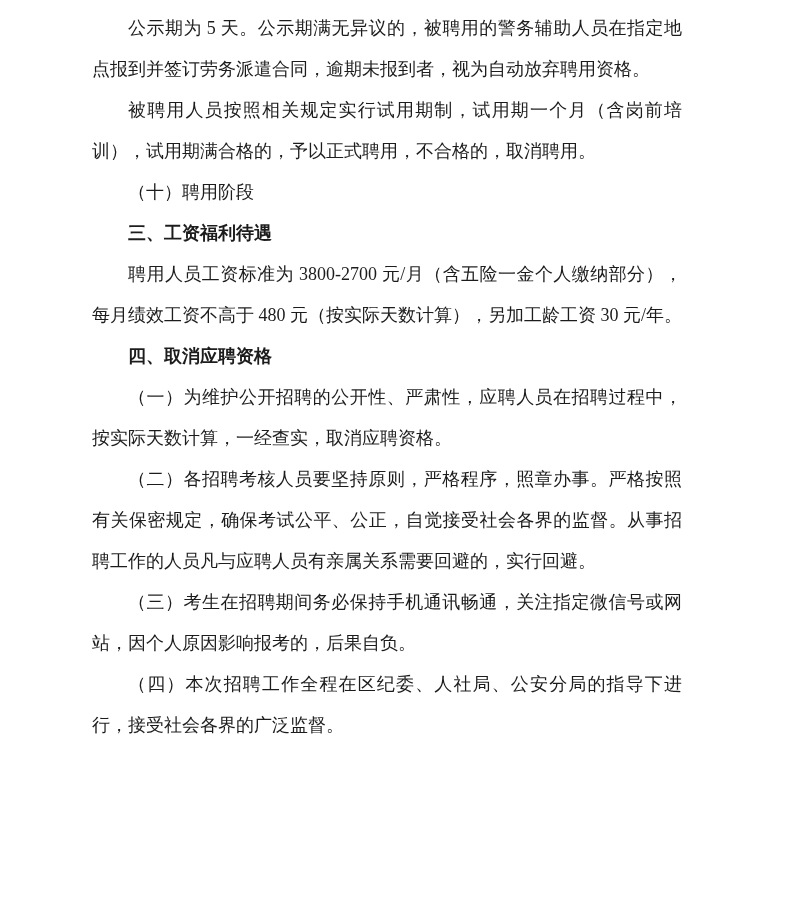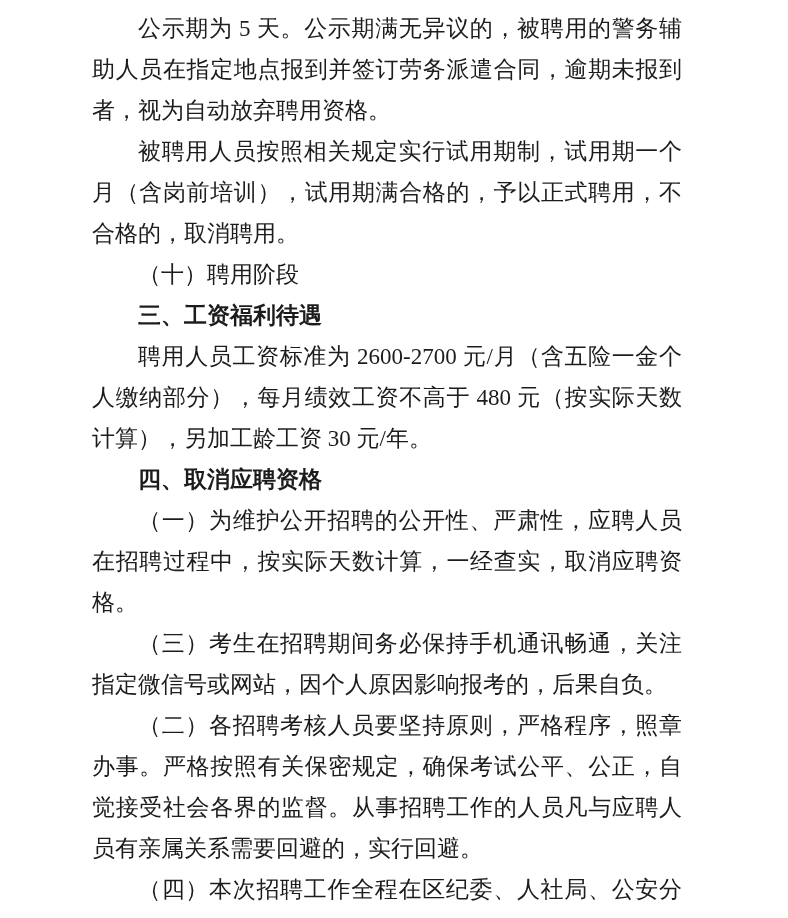--- a/index.html
+++ b/index.html
@@ -12,21 +12,21 @@
     height: 918px;
     overflow: hidden;
   }
   .page {
     box-sizing: border-box;
     width: 788px;
     height: 918px;
     padding: 8px 106px 0 92px;
     background: #ffffff;
     font-family: "Liberation Serif", "DejaVu Serif", serif;
-    font-size: 23px;
+    font-size: 18px;
     line-height: 41px;
     color: #1c1c1c;
     text-align: justify;
   }
   .para {
     margin: 0;
     text-indent: 2em;
     word-break: break-all;
   }
   .heading {
@@ -34,19 +34,19 @@
   }
 </style>
 </head>
 <body>
 
 <div class="page">
   <p class="para">公示期为 5 天。公示期满无异议的，被聘用的警务辅助人员在指定地点报到并签订劳务派遣合同，逾期未报到者，视为自动放弃聘用资格。</p>
   <p class="para">被聘用人员按照相关规定实行试用期制，试用期一个月（含岗前培训），试用期满合格的，予以正式聘用，不合格的，取消聘用。</p>
   <p class="para">（十）聘用阶段</p>
   <p class="para heading">三、工资福利待遇</p>
-  <p class="para">聘用人员工资标准为 2600-2700 元/月（含五险一金个人缴纳部分），每月绩效工资不高于 480 元（按实际天数计算），另加工龄工资 30 元/年。</p>
+  <p class="para">聘用人员工资标准为 3800-2700 元/月（含五险一金个人缴纳部分），每月绩效工资不高于 480 元（按实际天数计算），另加工龄工资 30 元/年。</p>
   <p class="para heading">四、取消应聘资格</p>
   <p class="para">（一）为维护公开招聘的公开性、严肃性，应聘人员在招聘过程中，按实际天数计算，一经查实，取消应聘资格。</p>
+  <p class="para">（二）各招聘考核人员要坚持原则，严格程序，照章办事。严格按照有关保密规定，确保考试公平、公正，自觉接受社会各界的监督。从事招聘工作的人员凡与应聘人员有亲属关系需要回避的，实行回避。</p>
   <p class="para">（三）考生在招聘期间务必保持手机通讯畅通，关注指定微信号或网站，因个人原因影响报考的，后果自负。</p>
-  <p class="para">（二）各招聘考核人员要坚持原则，严格程序，照章办事。严格按照有关保密规定，确保考试公平、公正，自觉接受社会各界的监督。从事招聘工作的人员凡与应聘人员有亲属关系需要回避的，实行回避。</p>
   <p class="para">（四）本次招聘工作全程在区纪委、人社局、公安分局的指导下进行，接受社会各界的广泛监督。</p>
 </div>
 
 </body></html>

